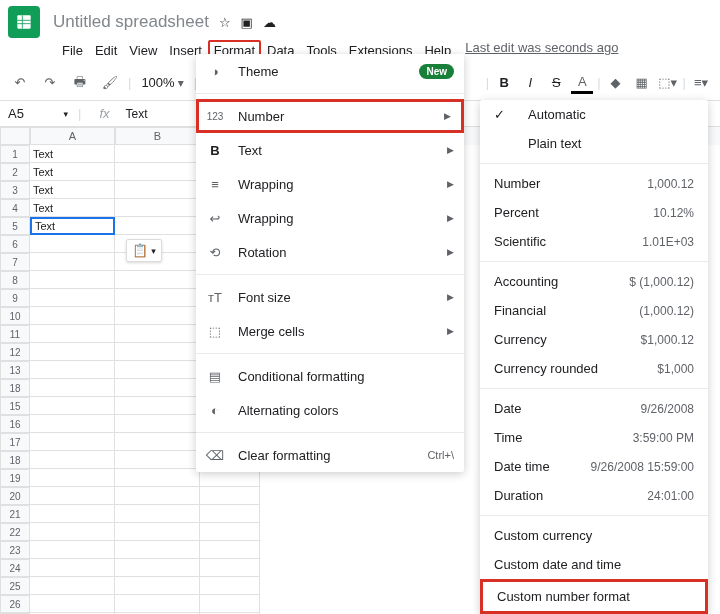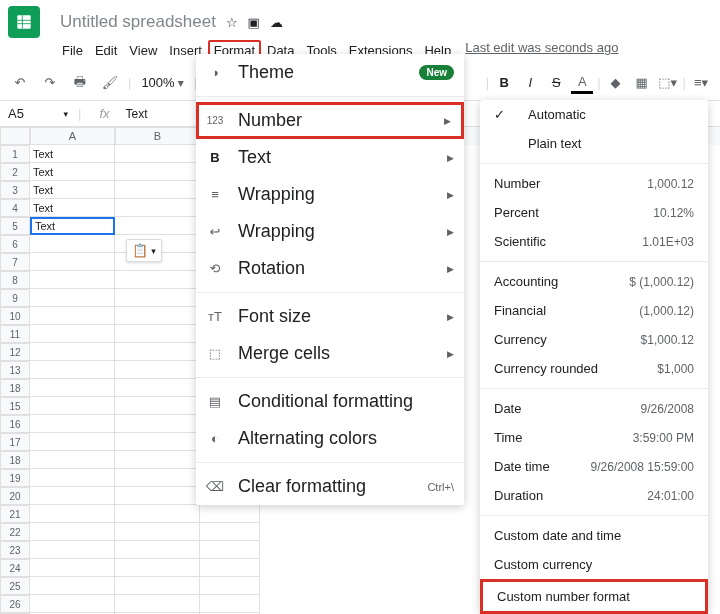--- a/index.html
+++ b/index.html
@@ -1,17 +1,17 @@
 <!DOCTYPE html>
 <html><head>
 <meta charset="utf-8">
 <style>
 *{margin:0;padding:0;box-sizing:border-box;font-family:Arial,sans-serif;font-size:13px;color:#202124}
 body{background:#fff;width:720px;height:614px;overflow:hidden;position:relative}
-.top{display:flex;align-items:center;padding:6px 8px 2px 8px;gap:20px}
+.top{display:flex;align-items:center;padding:6px 8px 2px 8px;gap:13px}
 .logo{width:32px;height:32px;background:#0f9d58;border-radius:4px;display:flex;align-items:center;justify-content:center}
 .logo svg{width:20px;height:20px}
 .title{font-size:17px;color:#80868b}
 .sicons{display:flex;gap:10px;color:#5f6368;font-size:16px}
 .menubar{display:flex;padding:0 8px 4px 56px}
 .mitem{padding:3px 6px;color:#202124;font-size:13px;cursor:pointer}
 .mitem.hi{border:2px solid #d93025;padding:1px 4px;border-radius:2px}
 .edit{color:#5f6368;text-decoration:underline;margin-left:8px}
 .toolbar{display:flex;align-items:center;padding:4px 8px;border-bottom:1px solid #e0e0e0;gap:6px;height:36px}
 .tbtn{width:24px;height:24px;display:flex;align-items:center;justify-content:center;color:#5f6368;cursor:pointer}
@@ -28,21 +28,21 @@
 .cell{width:85px;border-right:1px solid #e0e0e0;border-bottom:1px solid #e0e0e0;font-size:11px;padding:2px 3px;display:flex;align-items:center}
 .cell.sel{border:2px solid #1a73e8}
 .paste{position:absolute;left:126px;top:112px;background:#fff;border:1px solid #dadce0;border-radius:2px;padding:3px 5px;display:flex;gap:3px;align-items:center;box-shadow:0 1px 3px rgba(0,0,0,.15)}
 .menu{position:absolute;background:#fff;box-shadow:0 2px 10px rgba(0,0,0,.2);border-radius:2px}
 .m1{left:196px;top:54px;width:268px}
 .m2{left:480px;top:100px;width:228px}
 .mrow{display:flex;align-items:center;padding:8px 10px;cursor:pointer;gap:14px;position:relative}
 .mrow.hi{border:3px solid #d93025;padding:5px 7px}
 .mrow.dis{color:#9aa0a6}
 .mi{width:18px;height:18px;color:#5f6368;display:flex;align-items:center;justify-content:center;font-size:13px}
-.mlbl{flex:1;font-size:18px}
+.mlbl{flex:1;font-size:13px}
 .msub{color:#5f6368;font-size:11px}
 .arr{position:absolute;right:10px;color:#5f6368;font-size:9px}
 .sep{height:1px;background:#e8eaed;margin:5px 0}
 .new{background:#188038;color:#fff;font-size:10px;font-weight:bold;padding:2px 7px;border-radius:9px;margin-left:auto}
 .m2 .mrow{padding:7px 14px;justify-content:space-between}
 .m2 .mlbl{font-size:13px}
 .m2 .mval{color:#5f6368;font-size:12px}
 .chk{width:14px;margin-right:6px;color:#202124}
 .rfmt{display:flex;gap:4px;margin-left:auto;align-items:center}
 .tb2{width:22px;height:22px;display:flex;align-items:center;justify-content:center;color:#5f6368}
@@ -413,21 +413,21 @@
   <div class="mrow">
       <span class="mlbl">Date time</span>
       <span class="mval">9/26/2008 15:59:00</span>
     </div>
   <div class="mrow">
       <span class="mlbl">Duration</span>
       <span class="mval">24:01:00</span>
     </div>
   <div class="sep"></div>
   <div class="mrow">
+      <span class="mlbl">Custom currency</span>
+    </div>
+  <div class="mrow">
       <span class="mlbl">Custom date and time</span>
-    </div>
-  <div class="mrow">
-      <span class="mlbl">Custom currency</span>
     </div>
   <div class="mrow hi">
       <span class="mlbl">Custom number format</span>
     </div>
 </div>
 
 </body></html>

